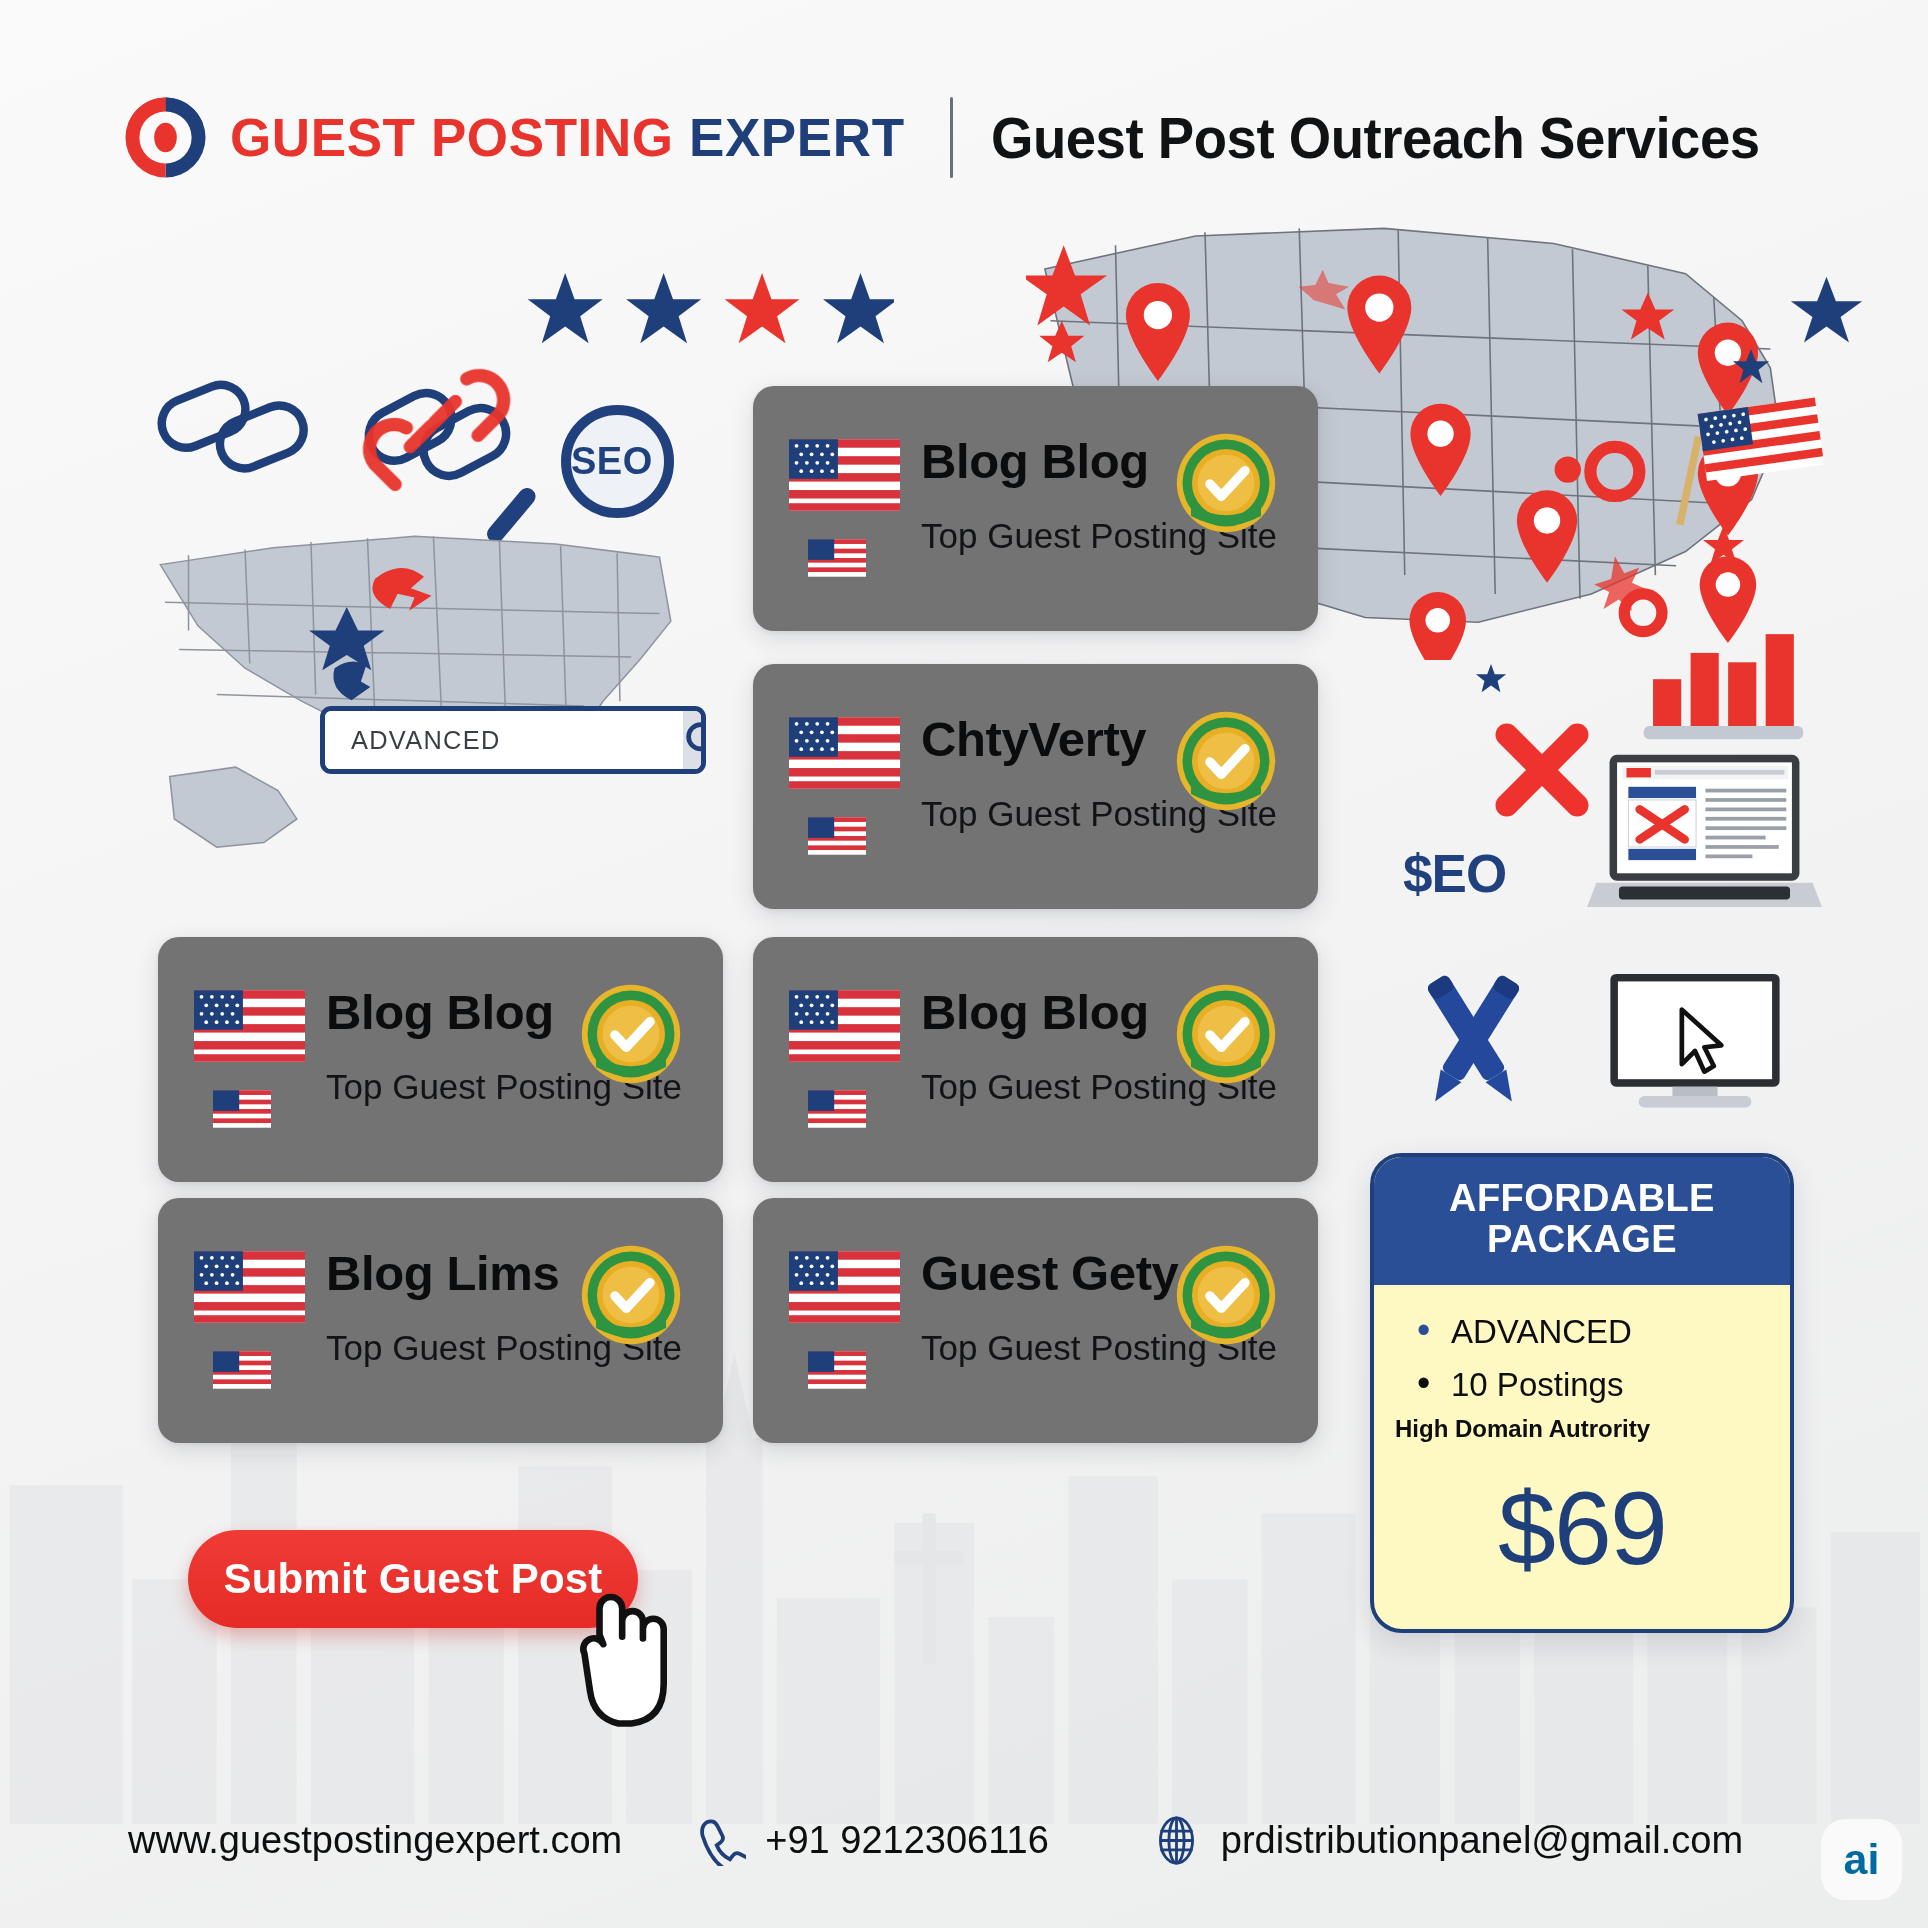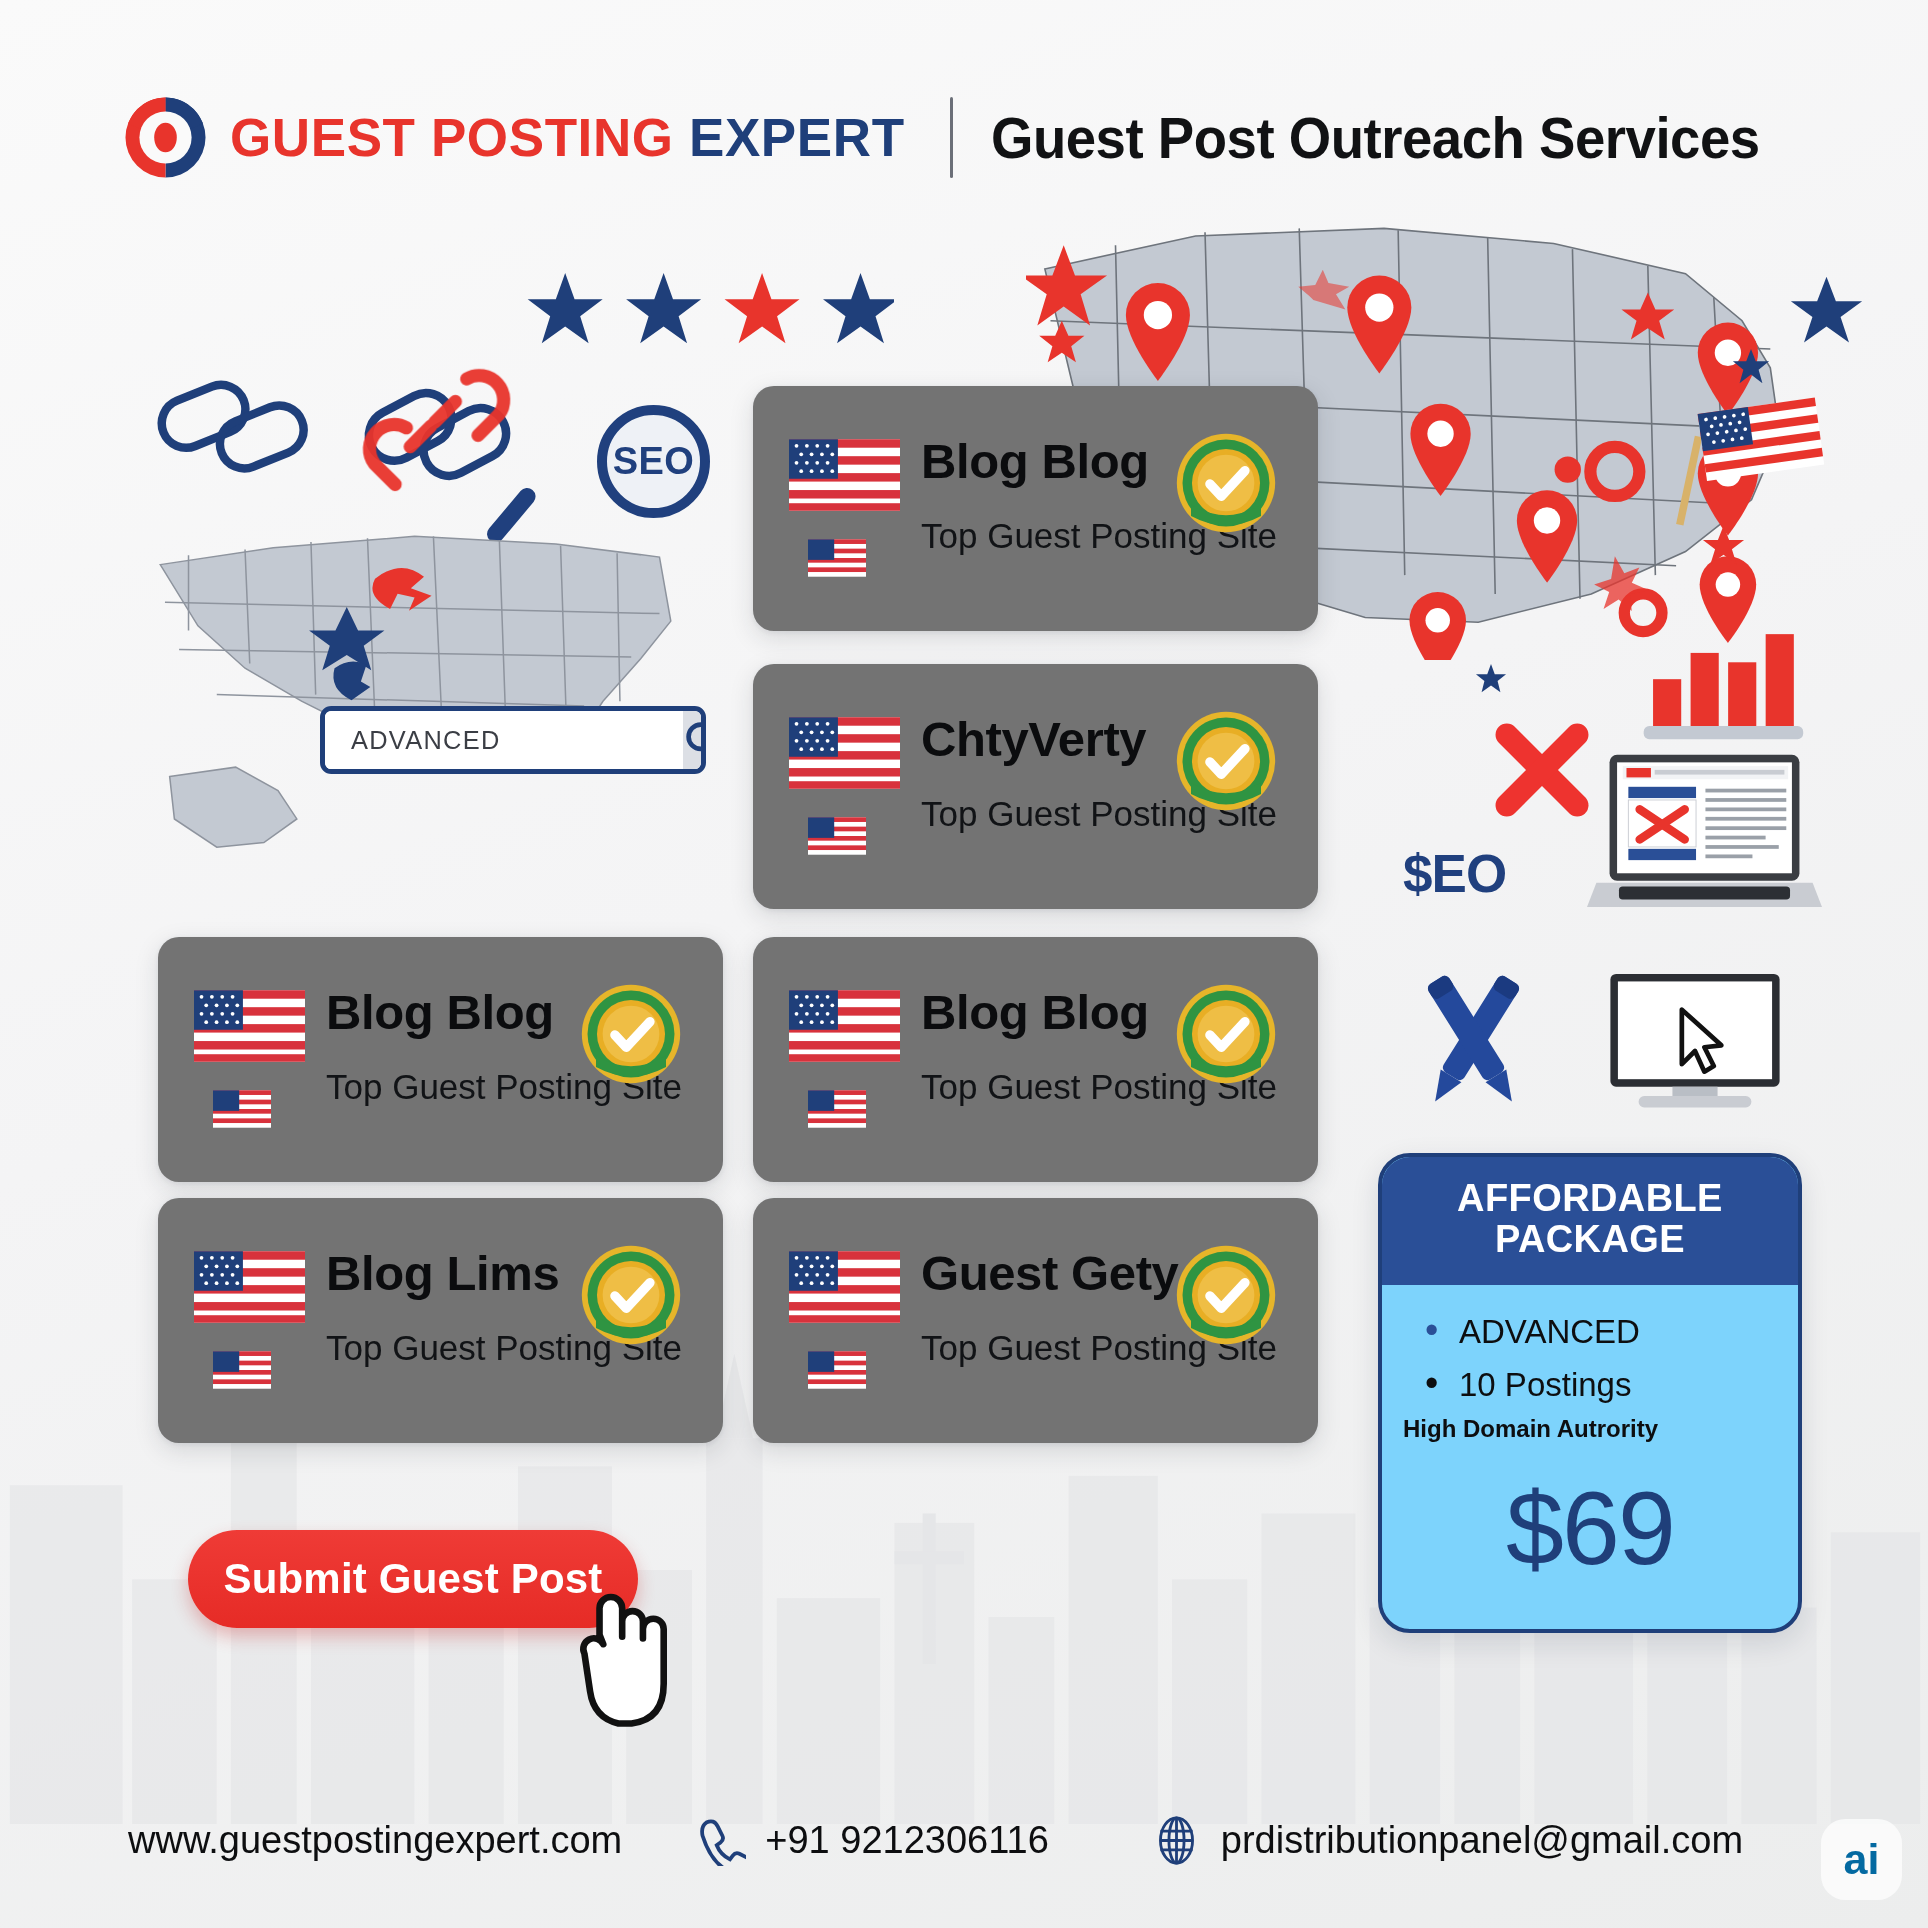--- a/index.html
+++ b/index.html
@@ -28,23 +28,23 @@
   .logo-text .b { color: #1f3f7a; }
   .head-div { width: 3.8px; height: 81px; background: #6b6f78; margin: 0 38px 0 45px; border-radius: 1.9px; }
   .head-title { font-size: 58px; font-weight: 700; color: #111214; letter-spacing: -0.5px;
                 font-family: "Liberation Sans", sans-serif; transform: scaleX(.94); transform-origin: left center; white-space: nowrap; }
 
   
   .deco { position: absolute; }
 
   .star { display: block; }
 
-  .seo-badge { position: absolute; left: 597px; top: 405px; width: 113px; height: 113px;
+  .seo-badge { position: absolute; left: 561px; top: 405px; width: 113px; height: 113px;
                border-radius: 50%; border: 10.4px solid #20407e; background: #eef1f6;
-               display: flex; align-items: center; justify-content: center; }
+               display: flex; align-items: center; justify-content: flex-start; }
   .seo-badge span { font-size: 38px; font-weight: 700; color: #20407e; letter-spacing: 0.5px; }
   .seo-handle { position: absolute; left: 524px; top: 490px; width: 17px; height: 66px; background: #20407e;
                 border-radius: 8.5px; transform: rotate(40deg); transform-origin: top center; }
 
   
   #search-bar { position: absolute; left: 320px; top: 706px; width: 386px; height: 68px;
                 border: 5.6px solid #1f3f7a; border-radius: 11.3px; background: #fff; display: flex; overflow: hidden; }
   #search-input { flex: 1; border: 0; outline: 0; background: #fff; padding-left: 26px;
                   font-size: 25.4px; color: #3b3e45; letter-spacing: 1.3px; font-family: "Liberation Sans", sans-serif; }
   #search-btn { width: 90px; background: #dcdfe5; border: 0; display: flex; align-items: center; justify-content: center; cursor: pointer; }
@@ -65,22 +65,22 @@
   .card-4 { left: 753px; top: 937px;  width: 565px; height: 245px; }
   .card-5 { left: 158px; top: 1198px; width: 565px; height: 245px; }
   .card-6 { left: 753px; top: 1198px; width: 565px; height: 245px; }
 
   
   .seo-text { position: absolute; left: 1403px; top: 843px; font-size: 53px; font-weight: 700;
               color: #20407e; letter-spacing: -0.9px; }
 
   
   #pricing { position: absolute; left: 1370px; top: 1153px; width: 424px; height: 480px;
-             background: #7dd3fc; border: 4.7px solid #1f3f7a; border-radius: 32px; overflow: hidden;
-             box-shadow: 0 9.4px 28px rgba(20,30,60,.12); margin-left: 8px; }
+             background: #fef9c3; border: 4.7px solid #1f3f7a; border-radius: 32px; overflow: hidden;
+             box-shadow: 0 9.4px 28px rgba(20,30,60,.12); }
   #pricing-head { background: #2a4f97; color: #fff; padding: 21px 9.4px 24.5px; text-align: center; }
   #pricing-head div { font-size: 38px; font-weight: 700; line-height: 1.08; letter-spacing: 0.4px; }
   #pricing-body { padding: 28px 21px 0; }
   #pricing-body ul { list-style: none; }
   #pricing-body li { font-size: 33px; color: #0d0e10; margin: 0 0 15px 56px; position: relative; }
   #pricing-body li::before { content: "\2022"; position: absolute; left: -34px; top: -3.8px; font-size: 38px; }
   #pricing-body li.navy-dot::before { color: #2a4f97; }
   .price-note { font-size: 24px; color: #0d0e10; text-align: left; margin-top: -3.8px; font-weight: bold; }
   .price-amount { font-size: 104px; font-weight: 400; color: #1f3f7a; text-align: center; margin-top: 26px; letter-spacing: -1.9px; }
 

